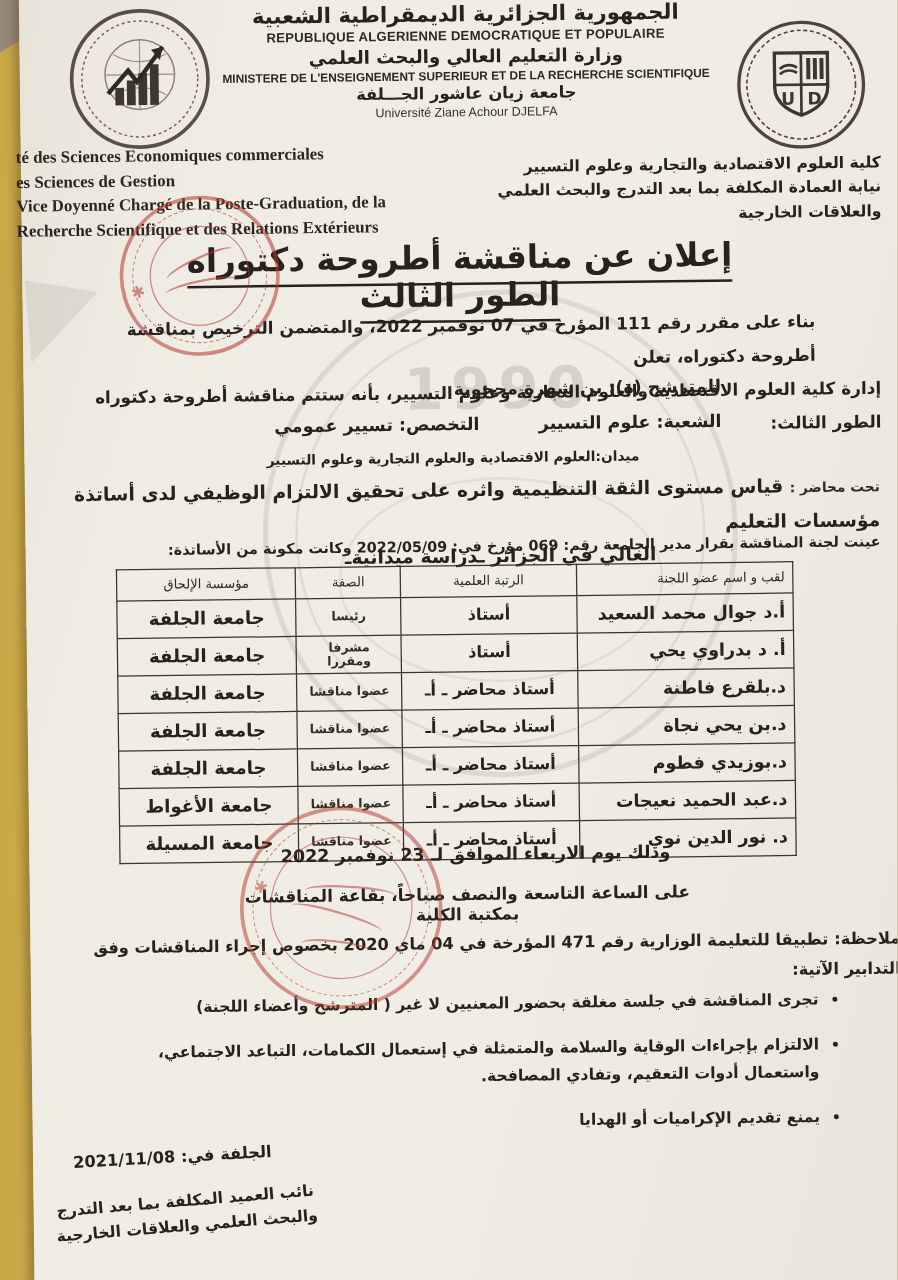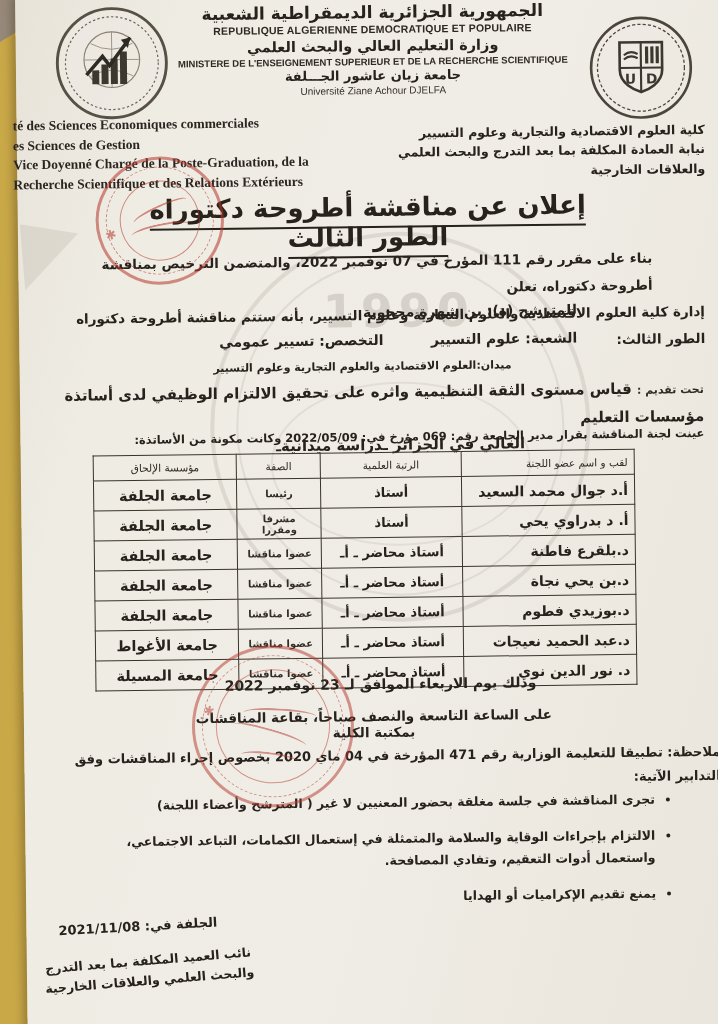--- a/index.html
+++ b/index.html
@@ -184,21 +184,21 @@
     <div class="l1">بناء على مقرر رقم 111 المؤرخ في 07 نوفمبر  2022، والمتضمن الترخيص بمناقشة أطروحة دكتوراه، تعلن</div>
     <div>إدارة كلية العلوم الاقتصادية والعلوم التجارية وعلوم التسيير، بأنه ستتم مناقشة أطروحة دكتوراه الطور الثالث:</div>
   </div>
 
   <div class="cand1">للمترشح (ة): بن شهرة محجوبة</div>
   <div class="cand-branch">الشعبة: علوم التسيير</div>
   <div class="cand-spec">التخصص: تسيير عمومي</div>
   <div class="cand-field">ميدان:العلوم الاقتصادية والعلوم التجارية وعلوم التسيير</div>
 
   <div class="thesis">
-    <span class="pre">تحت تقديم :</span>
+    <span class="pre">تحت محاضر :</span>
     <span class="t1">قياس مستوى الثقة التنظيمية واثره على تحقيق الالتزام الوظيفي لدى أساتذة مؤسسات التعليم</span>
     <span class="t2">العالي في الجزائر ـدراسة ميدانيةـ</span>
   </div>
 
   <div class="jury">عينت لجنة المناقشة بقرار مدير الجامعة رقم:    069 مؤرخ في: 2022/05/09 وكانت مكونة من الأساتذة:</div>
 
   <table class="jury-table">
     <tbody>
         <tr>
       <th class="td-name">لقب و اسم عضو اللجنة</th>

